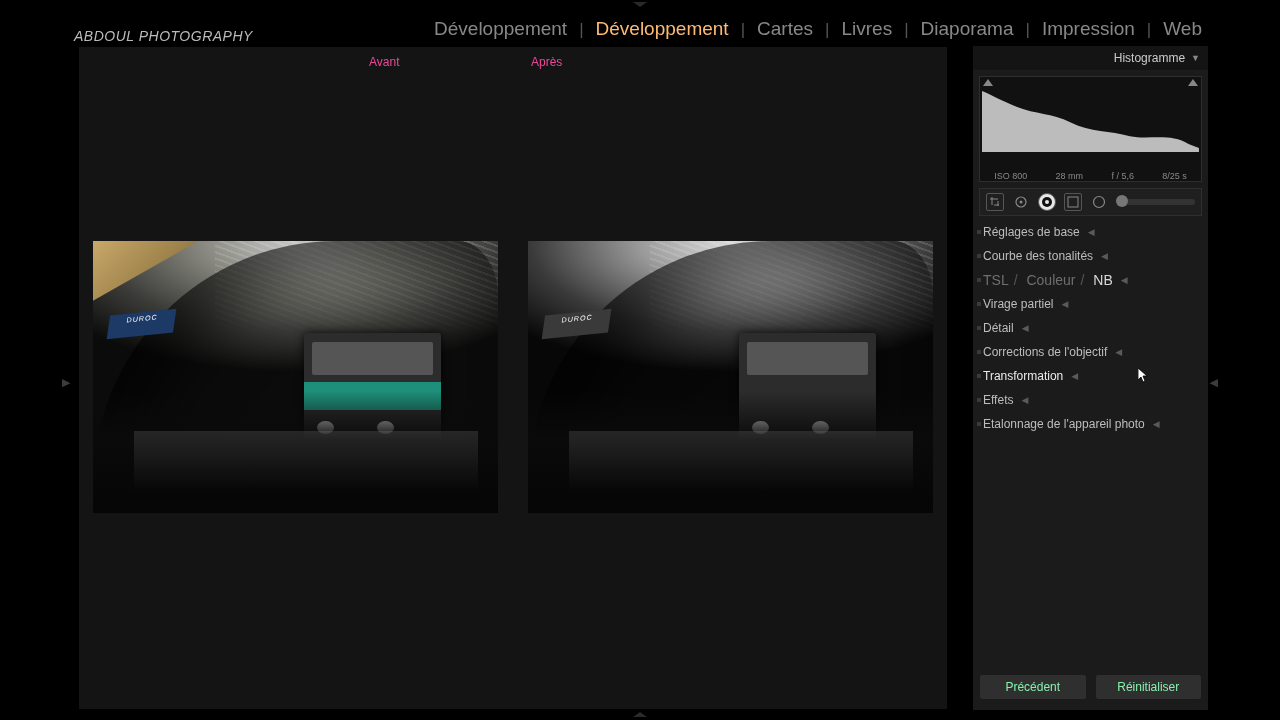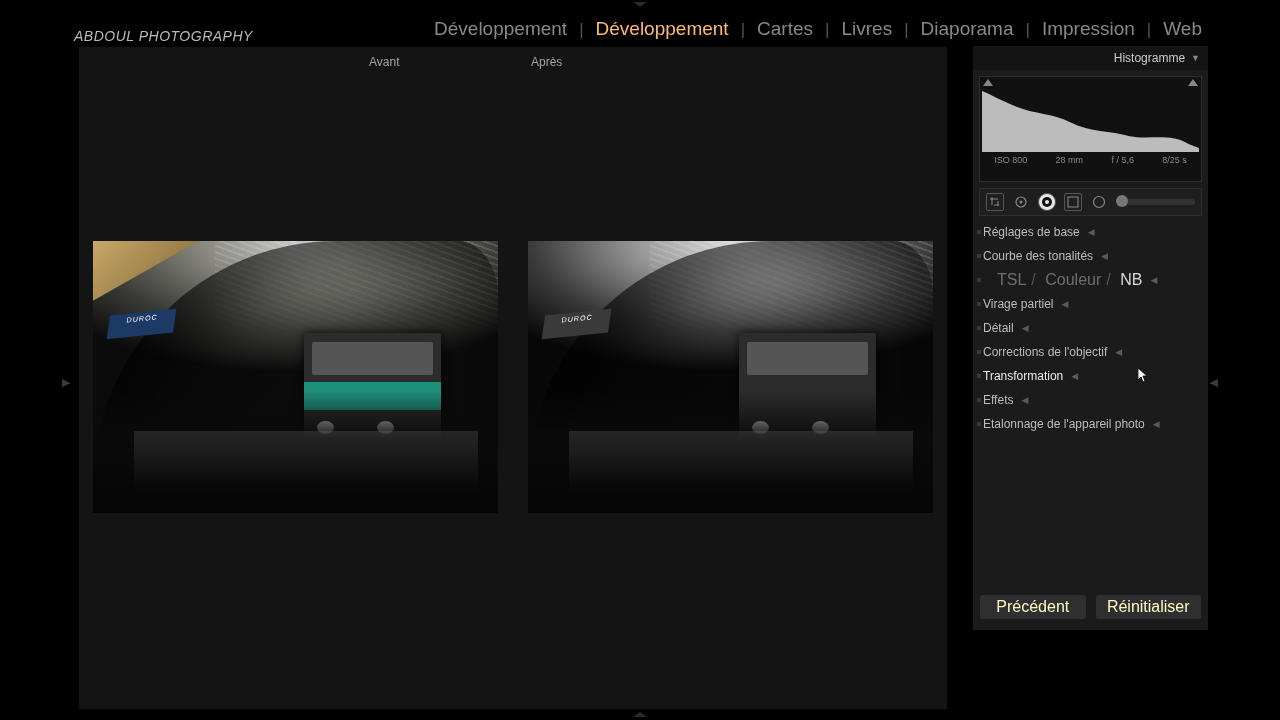--- a/index.html
+++ b/index.html
@@ -13,21 +13,21 @@
   .modules span.mod.active { color: #fdba74; }
   .modules span.sep { color: #555; font-size: 17px; padding: 0 8px; }
   .top-notch { position: absolute; left: 50%; top: 2px; transform: translateX(-50%); width: 14px; height: 6px; }
   .bottom-notch { position: absolute; left: 50%; bottom: 2px; transform: translateX(-50%); width: 14px; height: 6px; }
   .notch-tri { width: 0; height: 0; border-left: 7px solid transparent; border-right: 7px solid transparent; }
   .top-notch .notch-tri { border-top: 5px solid #2a2a2a; }
   .bottom-notch .notch-tri { border-bottom: 5px solid #2a2a2a; }
 
   
   .workarea { position: absolute; top: 46px; left: 78px; width: 870px; height: 664px; background: #141414; border: 1px solid #000; }
-  .compare-labels { position: absolute; top: 8px; left: 0; right: 0; display: flex; font-size: 12px; color: #a3a3a3; }
+  .compare-labels { position: absolute; top: 8px; left: 0; right: 0; display: flex; font-size: 12px; color: #ec4899; }
   .compare-labels .half { width: 50%; text-align: center; }
   .compare-labels .half.left  { padding-left: 290px; text-align: left; }
   .compare-labels .half.right { padding-left: 18px; text-align: left; }
 
   .images { position: absolute; top: 194px; left: 14px; right: 14px; height: 272px; display: flex; gap: 30px; }
   .img-frame { flex: 1; background: #000; position: relative; overflow: hidden; }
   
   .photo { position: absolute; inset: 0; }
   .photo.color {
     background:
@@ -59,54 +59,54 @@
   .photo.color .corner{ position:absolute; left:0; top:0; width:26%; height:22%;
      background: linear-gradient(135deg,#c9a869,#7a6432); clip-path: polygon(0 0,100% 0,0 100%);}
   .track-ref { position:absolute; left:10%; right:5%; bottom:8%; height:22%;
     background: linear-gradient(to bottom, rgba(200,200,200,0.15), transparent);}
 
   
   .left-strip { position:absolute; top:46px; left:0; width:78px; height:664px; background:#000; }
   .left-strip .expand { position:absolute; left:62px; top:330px; color:#3c3c3c; font-size:11px; }
 
   
-  .rightpanel { position:absolute; top:46px; right:72px; width:236px; height:584px; background:#1b1b1b; border-left:1px solid #000; }
+  .rightpanel { position:absolute; top:46px; right:72px; width:236px; height:664px; background:#1b1b1b; border-left:1px solid #000; }
   .right-strip { position:absolute; top:46px; right:0; width:72px; height:664px; background:#000; }
   .right-strip .expand { position:absolute; right:62px; top:330px; color:#3c3c3c; font-size:11px; }
 
   .rp-header { display:flex; justify-content:flex-end; align-items:center; height:24px; padding:0 8px; background:#141414; font-size:12px; color:#ccc; gap:6px;}
   .rp-header .tri{ font-size:9px; color:#888;}
 
   .histogram { margin:6px 6px 0 6px; height:106px; background:#111; border:1px solid #2e2e2e; position:relative; }
   .histogram .tick-l,.histogram .tick-r{position:absolute;top:2px;width:0;height:0;border-left:5px solid transparent;border-right:5px solid transparent;border-bottom:7px solid #888;}
   .histogram .tick-l{left:3px;} .histogram .tick-r{right:3px;}
   .histogram svg{position:absolute;inset:6px 2px 22px 2px;}
-  .histogram .meta{position:absolute;left:0;right:0;bottom:16px;display:flex;justify-content:space-around;font-size:9px;color:#888;}
+  .histogram .meta{position:absolute;left:0;right:0;bottom:0;display:flex;justify-content:space-around;font-size:9px;color:#888;}
   .orig-row{ margin:0 6px; padding:4px 4px 6px 4px; border:1px solid #2e2e2e; border-top:none; font-size:10px; color:#888; display:flex; align-items:center; gap:6px;}
   .orig-row .chk{width:9px;height:9px;border:1px solid #666;}
 
   .toolstrip{ margin:6px 6px 0 6px; height:28px; border:1px solid #2e2e2e; background:#1f1f1f; display:flex; align-items:center; gap:8px; padding:0 6px;}
   .tool{ width:18px;height:18px;border:1px solid #555; border-radius:2px; display:flex;align-items:center;justify-content:center; color:#888; font-size:11px;}
   .tool.circle{border-radius:50%;}
   .tool.no-border{border:none;}
   .tool.active{ background:#e8e8e8; color:#111;}
   .tool.slider{ flex:1; height:6px; border:none; background:#333; border-radius:3px; position:relative;}
   .tool.slider::before{content:"";position:absolute;left:0;top:-4px;width:12px;height:12px;border-radius:50%;background:#777;}
 
   .panel-list{ margin-top:4px; }
   .panel-row{ height:24px; display:flex; align-items:center; padding:0 8px 0 10px; font-size:12px; color:#bdbdbd; position:relative;}
   .panel-row .dot{ position:absolute; left:4px; top:10px; width:4px;height:4px;background:#3a3a3a;}
   .panel-row .arrow{ color:#5a5a5a; font-size:9px; margin-left:8px;}
   .panel-row.hover{ color:#eaeaea; }
-  .panel-row .sub{ color:#6e6e6e; font-size:16px;margin-left:14px; }
+  .panel-row .sub{ color:#6e6e6e; font-size:14px; }
   .panel-row .sub .slash{ padding:0 5px; color:#555;}
   .panel-row .sub .sel{ color:#d8d8d8;}
 
   .footer-btns{ position:absolute; bottom:10px; left:6px; right:6px; display:flex; gap:8px;}
-  .footer-btns button{ flex:1; height:26px; background:#2f2f2f; border:1px solid #1a1a1a; color:#fef9c3; font-size:16px; border-radius:3px;}
+  .footer-btns button{ flex:1; height:26px; background:#2f2f2f; border:1px solid #1a1a1a; color:#86efac; font-size:12px; border-radius:3px;}
 
   .cursor{ position:absolute; width:12px;height:16px; pointer-events:none; z-index:999;}
   .cursor svg{display:block;}
 </style>
 </head>
 <body>
 
 <div class="top-notch">
     <div class="notch-tri"></div>
   </div>

